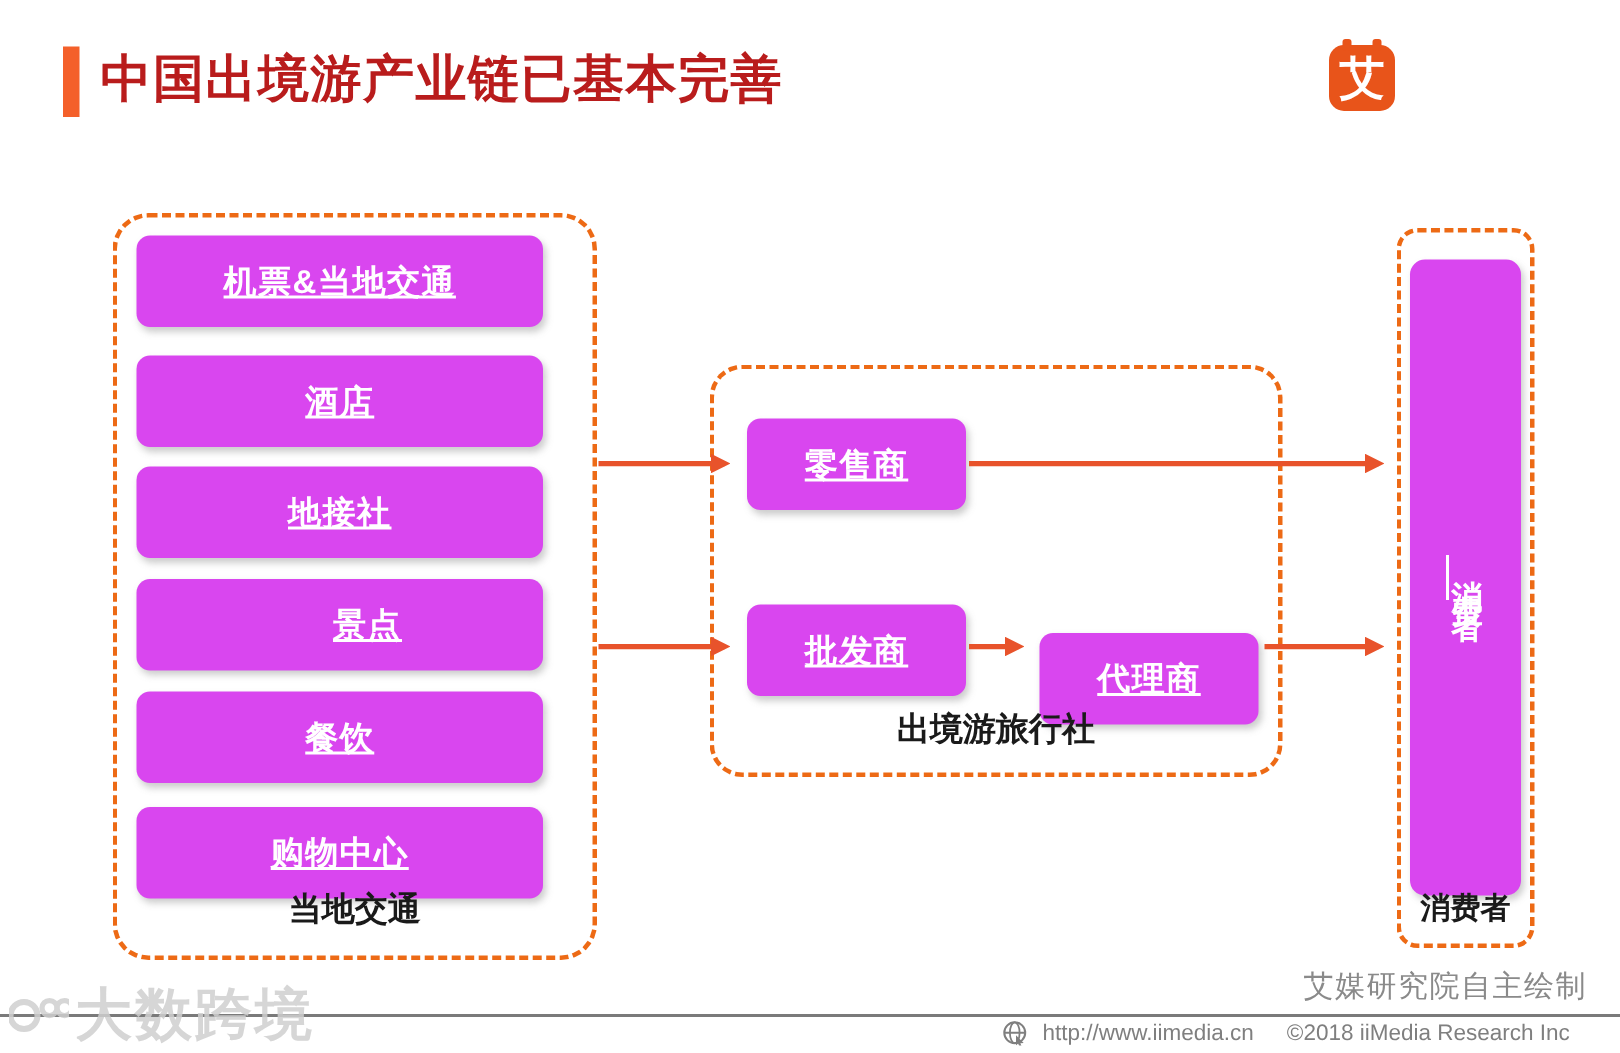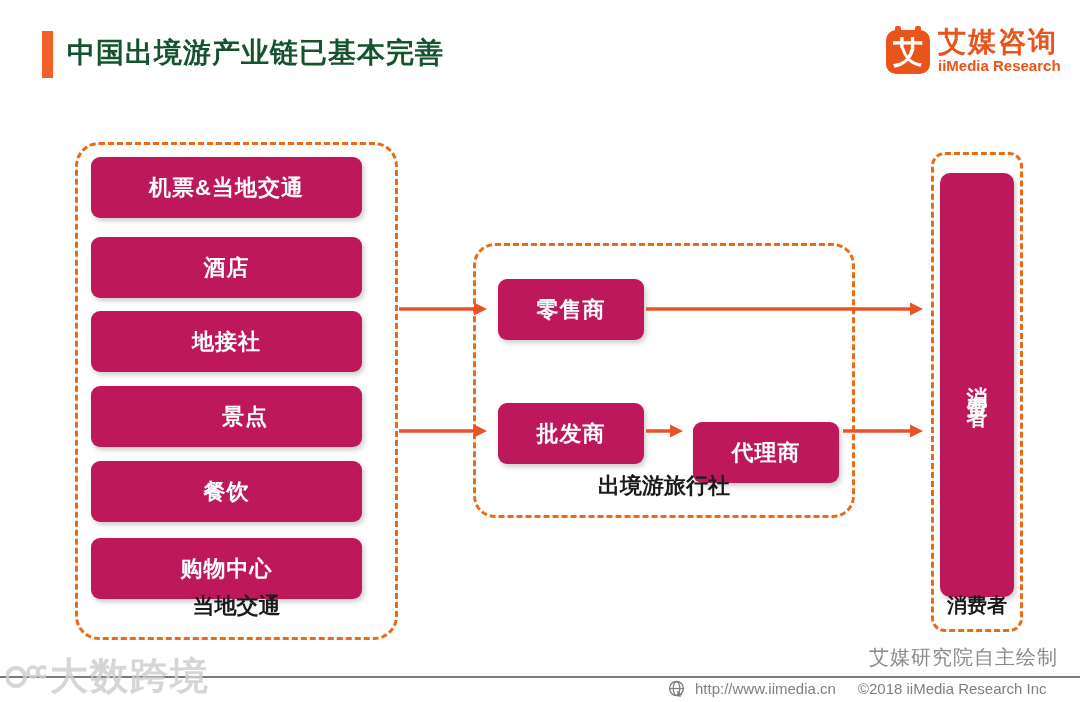--- a/index.html
+++ b/index.html
@@ -13,21 +13,21 @@
   }
 
   
   .accent-bar {
     position: absolute; left: 42px; top: 31px;
     width: 11px; height: 47px;
     background: #F4602A;
   }
   .page-title {
     position: absolute; left: 67px; top: 28px;
-    font-size: 28px; font-weight: bold; color: #14532d;
+    font-size: 34px; font-weight: bold; color: #b91c1c;
     letter-spacing: 1px; line-height: 50px;
     white-space: nowrap;
   }
   .logo-wrap {
     position: absolute; left: 886px; top: 27px;
     display: flex; align-items: flex-start; gap: 8px;
   }
   .logo-icon {
     width: 44px; height: 44px; margin-top: 3px;
     background: #E8541A; border-radius: 10px;
@@ -67,27 +67,28 @@
     font-size: 22px; font-weight: bold; color: #1A1A1A;
     white-space: nowrap;
   }
   .group-upstream .group-label { bottom: 16px; }
   .group-agency   .group-label { bottom: 14px; }
   .group-consumer .group-label { bottom: 10px; font-size: 20px; }
 
   
   .node {
     position: absolute;
-    background: #be185d;
+    background: #d946ef;
     border-radius: 9px;
     color: #ffffff; font-size: 22px; font-weight: bold;
     display: flex; align-items: center; justify-content: center;
     letter-spacing: 1px;
     box-shadow: 2px 3px 5px rgba(110,110,110,0.35);
     white-space: nowrap;
+    text-decoration: underline;
   }
   
   .up-0 { left: 13px; top: 12px;  width: 271px; height: 61px; }
   .up-1 { left: 13px; top: 92px;  width: 271px; height: 61px; }
   .up-2 { left: 13px; top: 166px; width: 271px; height: 61px; }
   .up-3 { left: 13px; top: 241px; width: 271px; height: 61px; padding-left: 37px; }
   .up-4 { left: 13px; top: 316px; width: 271px; height: 61px; }
   .up-5 { left: 13px; top: 393px; width: 271px; height: 61px; text-align: right; }
 
   
@@ -138,24 +139,20 @@
   .watermark-logo { width: 40px; height: 30px; }
 </style>
 </head>
 <body>
 
 <div class="accent-bar"></div>
 <div class="page-title">中国出境游产业链已基本完善</div>
 
 <div class="logo-wrap">
   <div class="logo-icon">艾</div>
-  <div class="logo-text">
-    <span class="brand-cn">艾媒咨询</span>
-    <span class="brand-en">iiMedia Research</span>
-  </div>
 </div>
 
 <div class="group group-upstream">
   <div class="node up-0">机票&amp;当地交通</div>
   <div class="node up-2">地接社</div>
   <div class="node up-1">酒店</div>
   <div class="node up-3">景点</div>
   <div class="node up-4">餐饮</div>
   <div class="node up-5">购物中心</div>
   <div class="group-label">当地交通</div>

